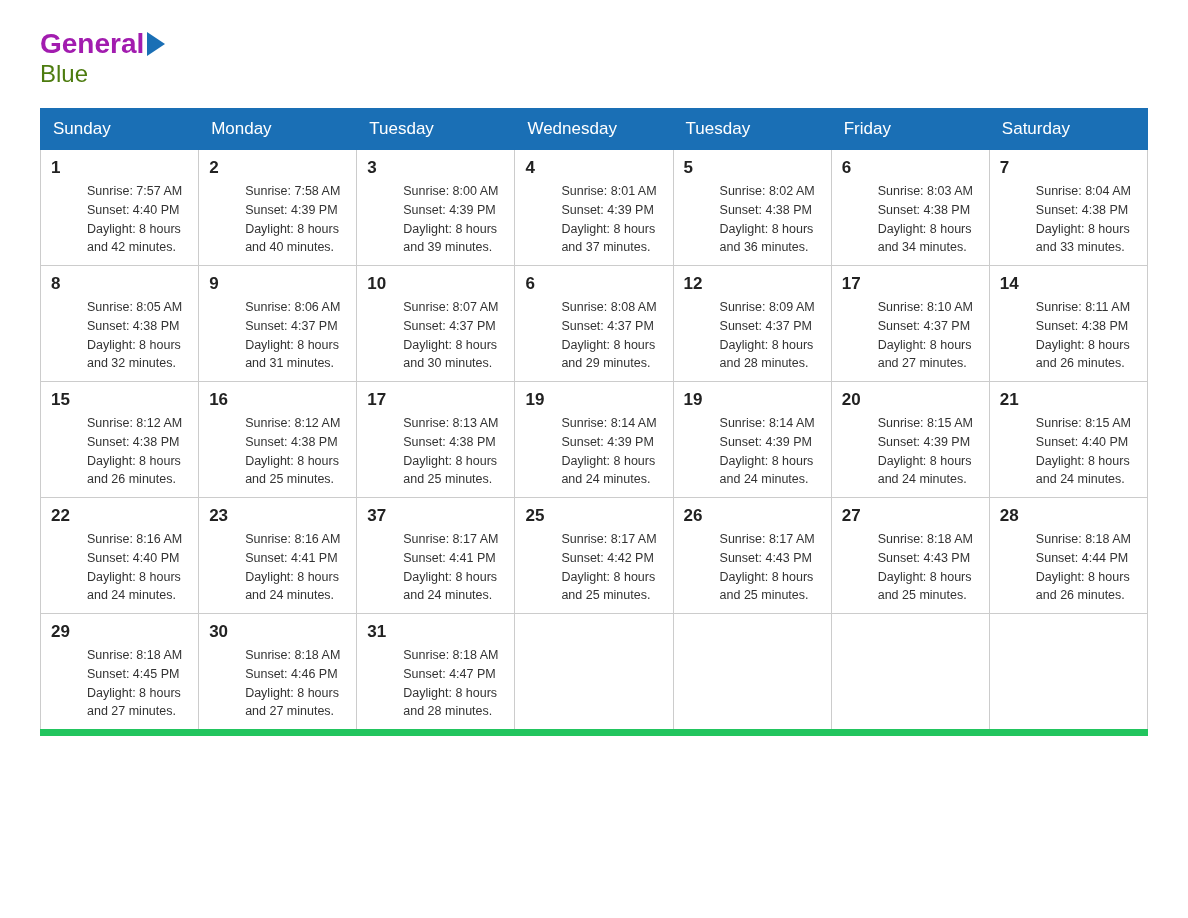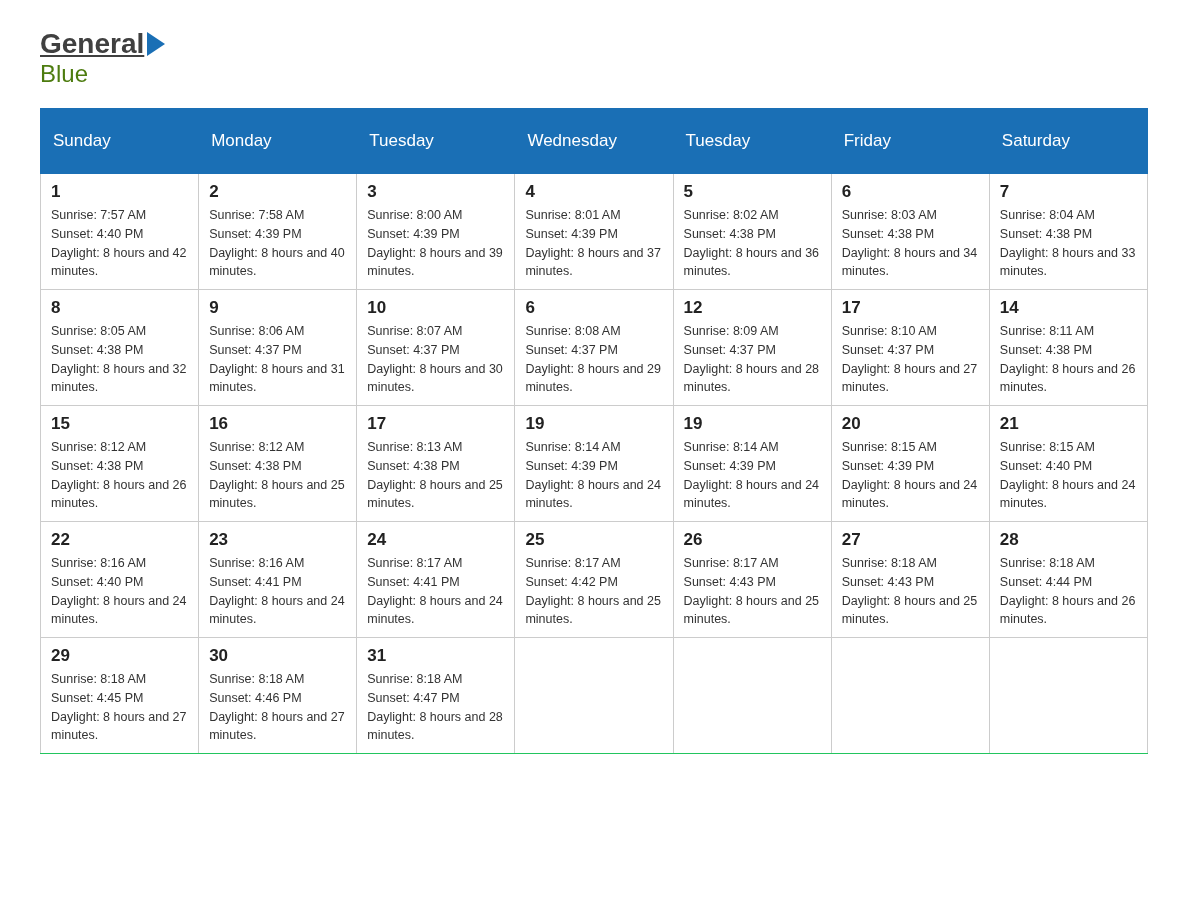--- a/index.html
+++ b/index.html
@@ -22,21 +22,21 @@
       align-items: flex-start;
     }
     .logo-text {
       display: flex;
       align-items: center;
       font-size: 28px;
       font-weight: bold;
       color: #333;
       line-height: 1;
     }
-    .logo-general { color: #404040; text-decoration: underline; }
+    .logo-general { color: #a21caf; }
     .logo-triangle {
       width: 0; height: 0;
       border-left: 18px solid #1a6fb5;
       border-top: 12px solid transparent;
       border-bottom: 12px solid transparent;
       margin: 0 3px;
       display: inline-block;
     }
     .logo-blue { color: #4d7c0f; font-size: 24px; margin-top: 2px; }
     .title-block { text-align: right; }
@@ -55,21 +55,21 @@
     .calendar {
       width: 100%;
       border-collapse: collapse;
       border: 1px solid #aaa;
     }
     .calendar th {
       background-color: #1a6fb5;
       color: #fff;
       font-size: 17px;
       font-weight: normal;
-      padding: 22px 12px;
+      padding: 10px 12px;
       text-align: left;
       border: 1px solid #1a6fb5;
     }
     .calendar td {
       vertical-align: top;
       padding: 8px 10px;
       border: 1px solid #ccc;
       font-size: 13px;
       color: #333;
       width: 14.28%;
@@ -80,23 +80,24 @@
       font-size: 17px;
       font-weight: bold;
       color: #222;
       margin-bottom: 4px;
       display: block;
     }
     .day-info {
       font-size: 12.5px;
       color: #333;
       line-height: 1.5;
+      margin-left: 36px;
     }
     .calendar tr:last-child td {
-      border-bottom: 1px solid #22c55e;
+      border-bottom: 7px solid #22c55e;
     }
     .empty-cell {
       background: #fff;
     }
   </style>
 </head>
 <body>
 
 <div class="header">
   <div class="logo">
@@ -310,21 +311,21 @@
         </td>
         <td>
           <span class="day-number">23</span>
           <div class="day-info">
             Sunrise: 8:16 AM<br>
             Sunset: 4:41 PM<br>
             Daylight: 8 hours and 24 minutes.
           </div>
         </td>
         <td>
-          <span class="day-number">24</span>
+          <span class="day-number">37</span>
           <div class="day-info">
             Sunrise: 8:17 AM<br>
             Sunset: 4:41 PM<br>
             Daylight: 8 hours and 24 minutes.
           </div>
         </td>
         <td>
           <span class="day-number">25</span>
           <div class="day-info">
             Sunrise: 8:17 AM<br>

